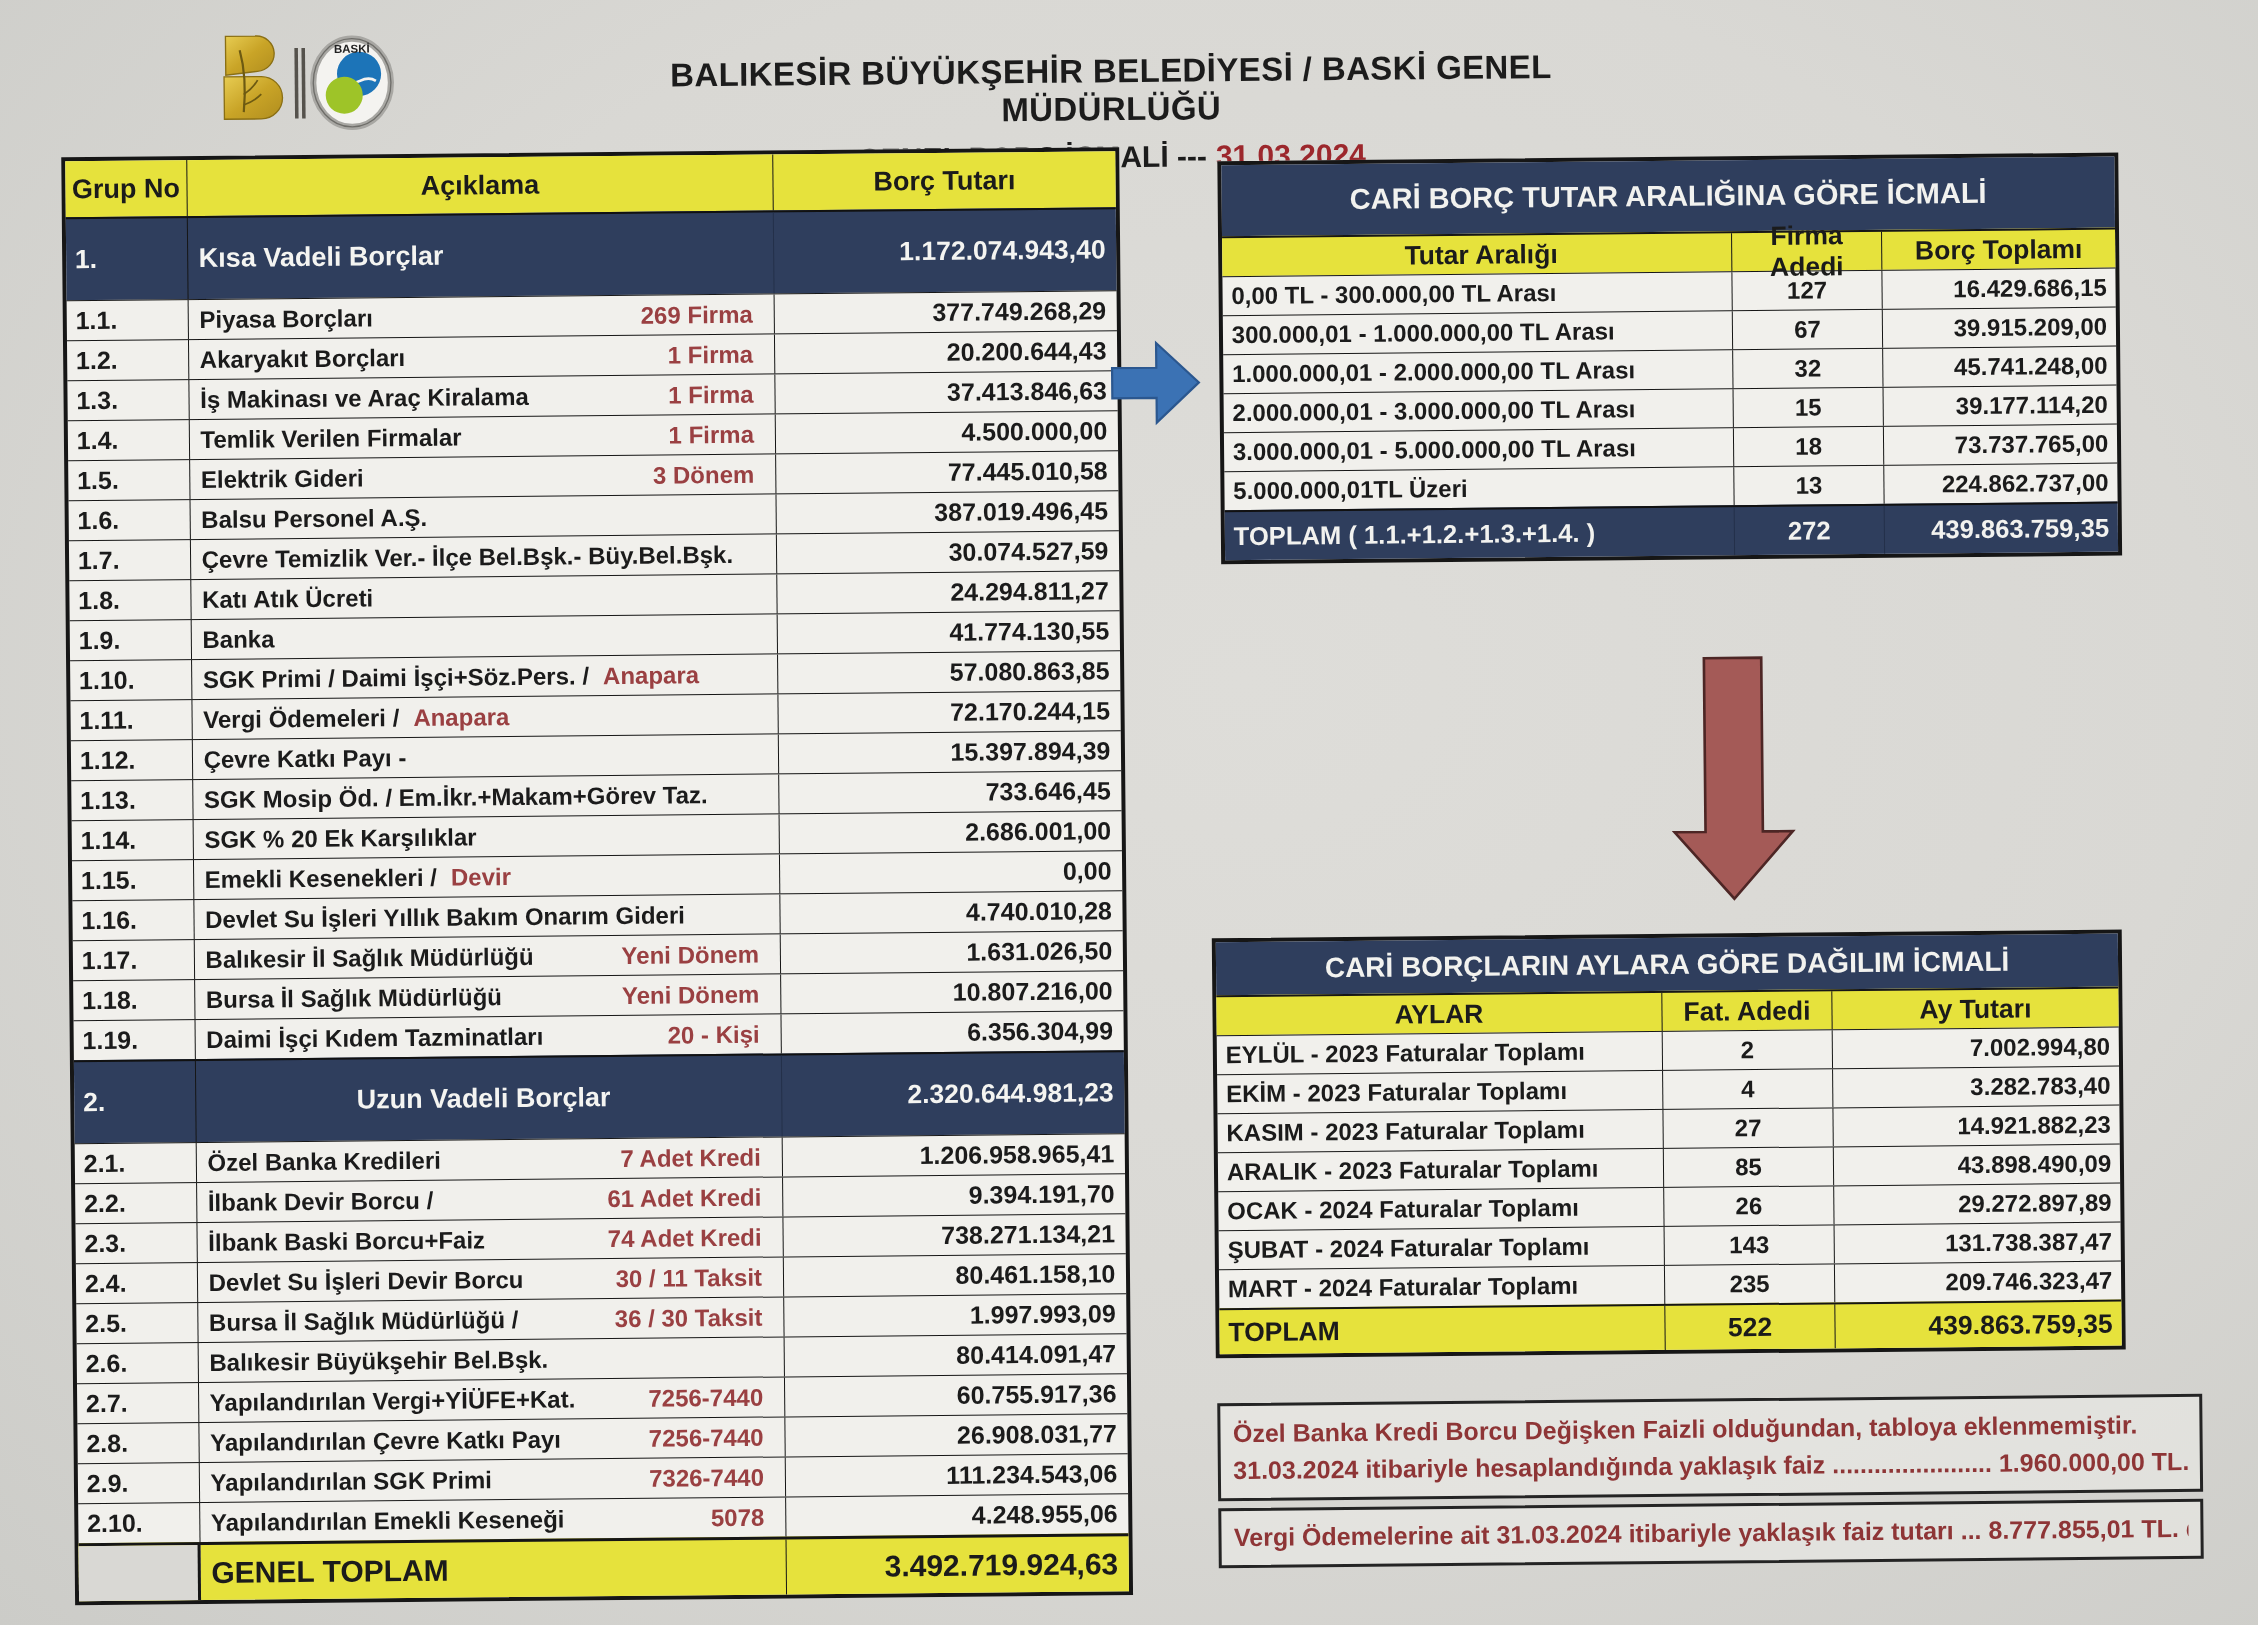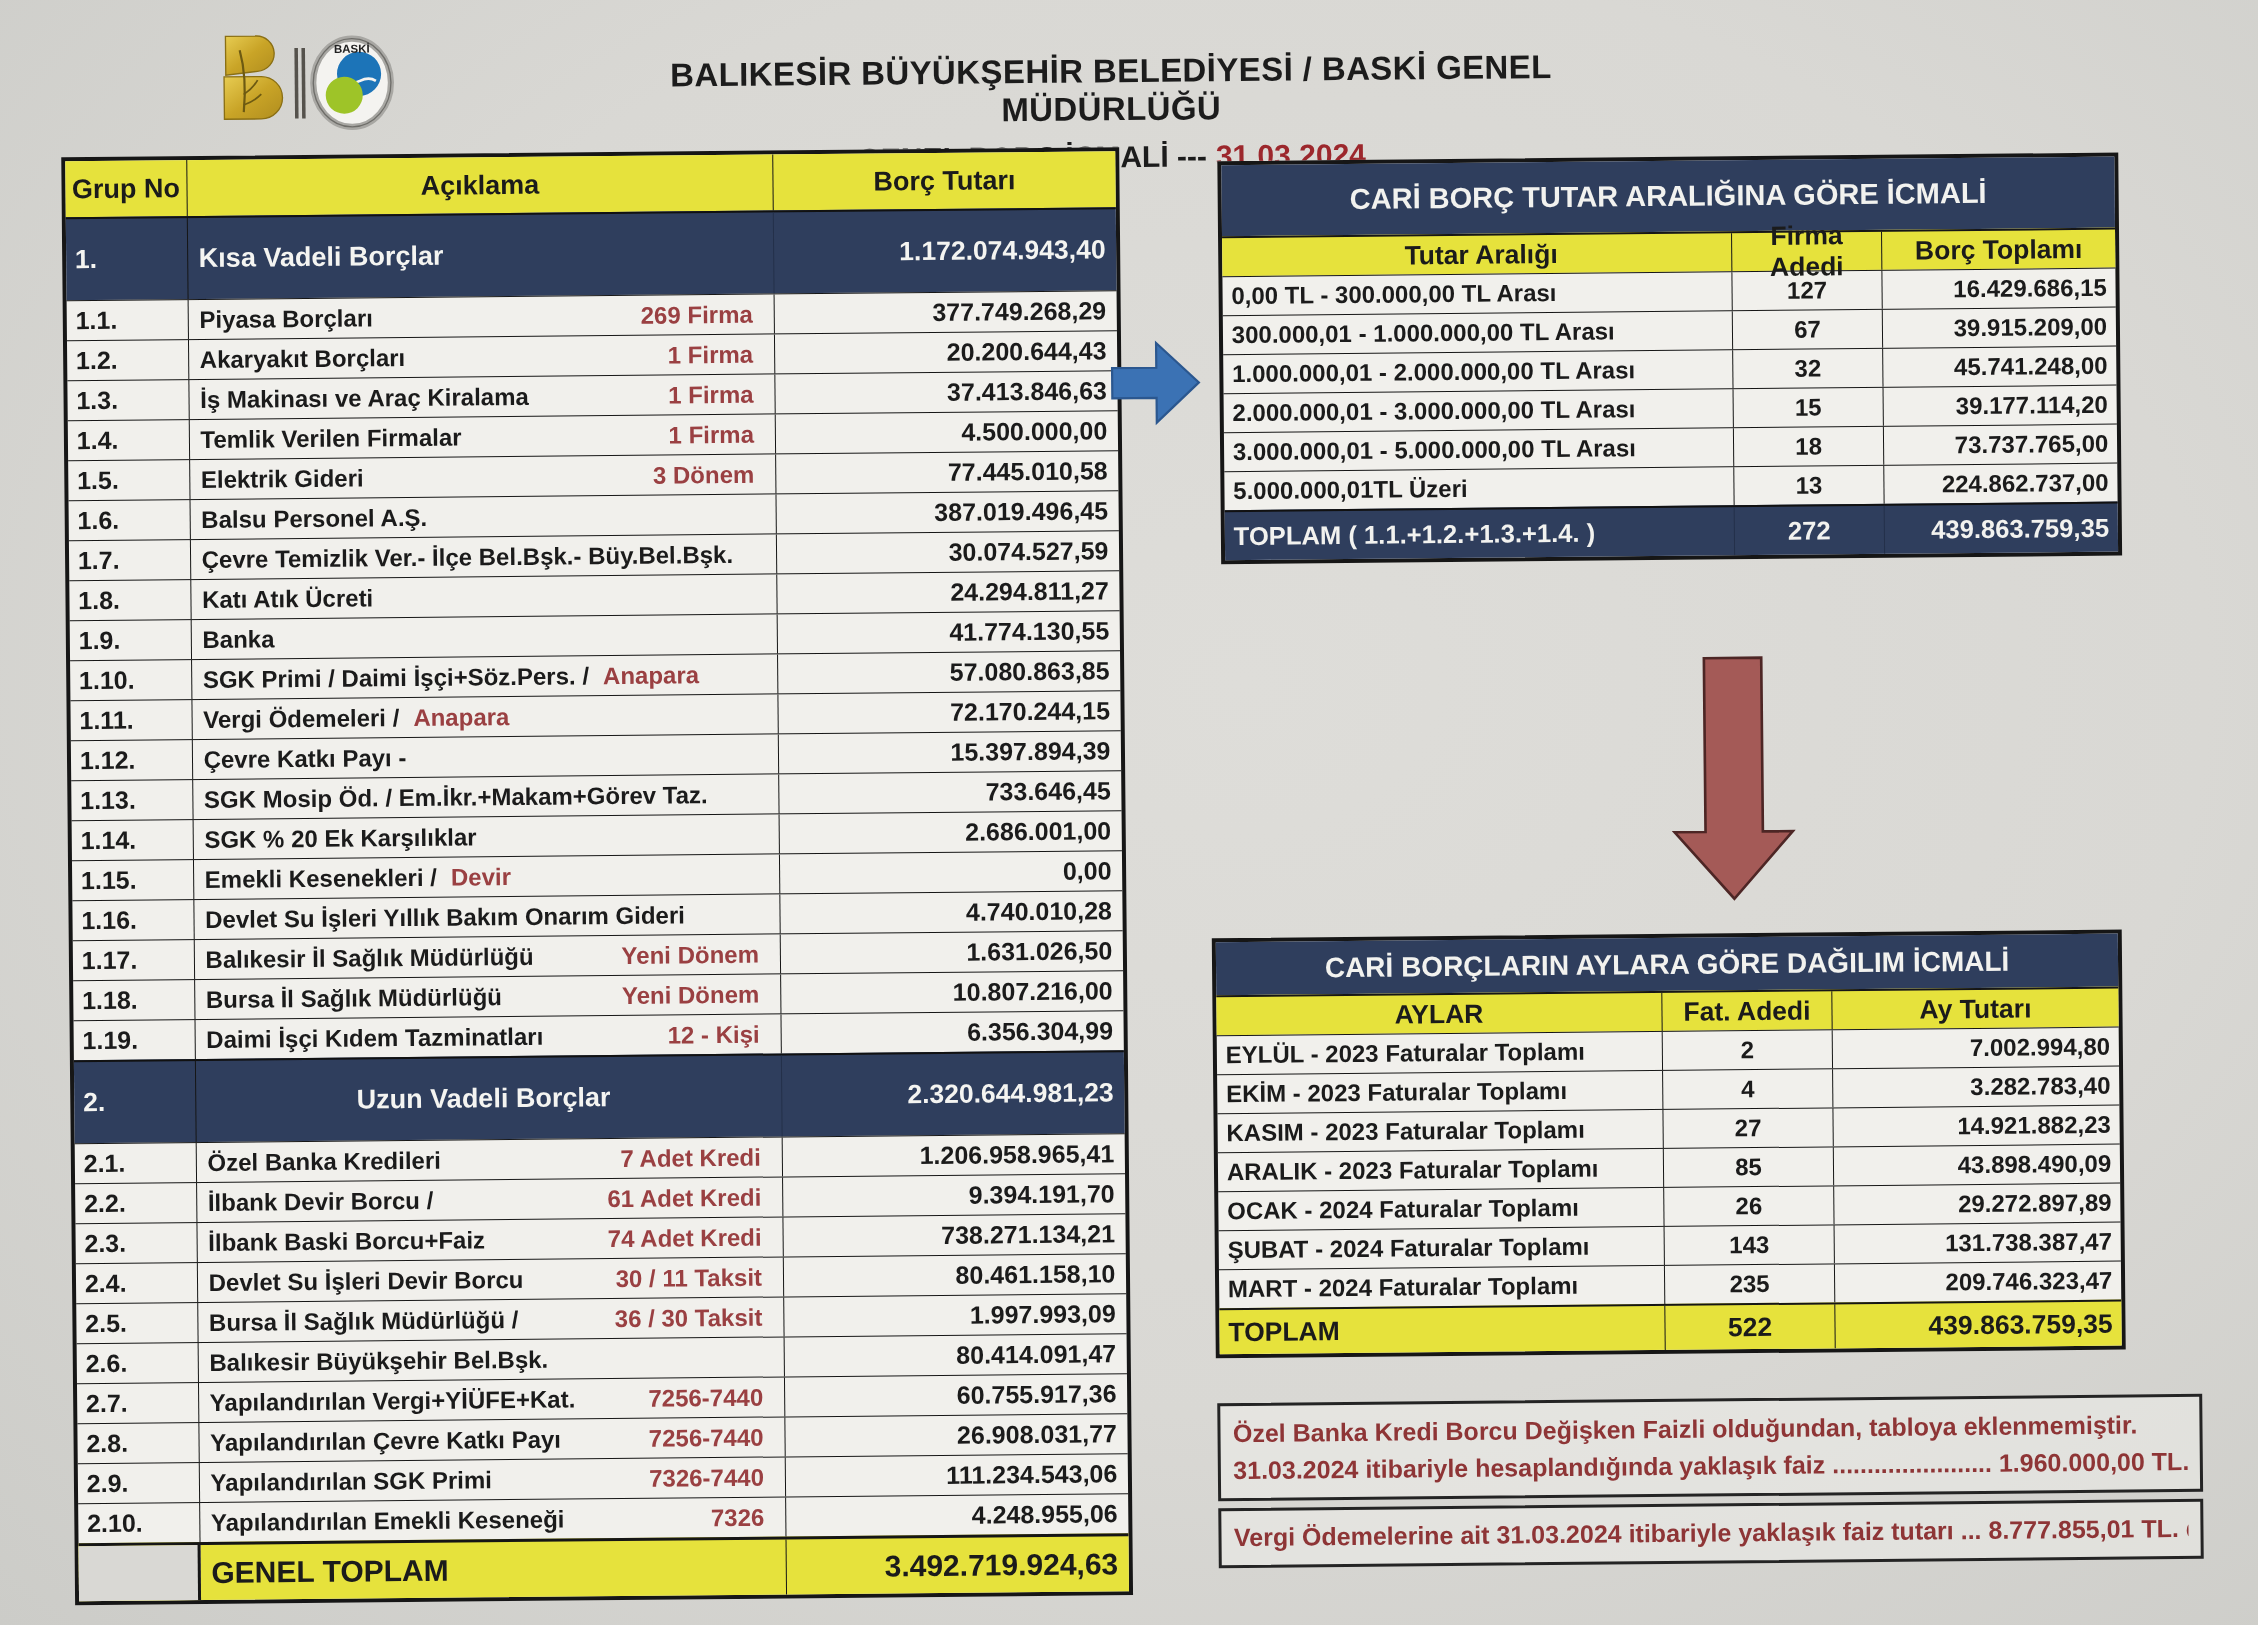--- a/index.html
+++ b/index.html
@@ -268,21 +268,21 @@
           <span class="cl">
             <b>Bursa İl Sağlık Müdürlüğü</b>
             <u>Yeni Dönem</u>
           </span>
           <span class="ca">10.807.216,00</span>
         </div>
     <div class="drow">
           <span class="cn">1.19.</span>
           <span class="cl">
             <b>Daimi İşçi Kıdem Tazminatları</b>
-            <u>12 - Kişi</u>
+            <u>20 - Kişi</u>
           </span>
           <span class="ca">6.356.304,99</span>
         </div>
 
     <div class="drow sec">
       <span class="cn">2.</span>
       <span class="cl" style="justify-content:center;">
             <b>Uzun Vadeli Borçlar</b>
           </span>
       <span class="ca">2.320.644.981,23</span>
@@ -357,21 +357,21 @@
           <span class="cl">
             <b>Yapılandırılan SGK Primi</b>
             <u>7326-7440</u>
           </span>
           <span class="ca">111.234.543,06</span>
         </div>
     <div class="drow">
           <span class="cn">2.10.</span>
           <span class="cl">
             <b>Yapılandırılan Emekli Keseneği</b>
-            <u>7326</u>
+            <u>5078</u>
           </span>
           <span class="ca">4.248.955,06</span>
         </div>
 
     <div class="drow gt">
       <span class="gsp"></span>
       <span class="cl">
             <b>GENEL TOPLAM</b>
           </span>
       <span class="ca">3.492.719.924,63</span>

